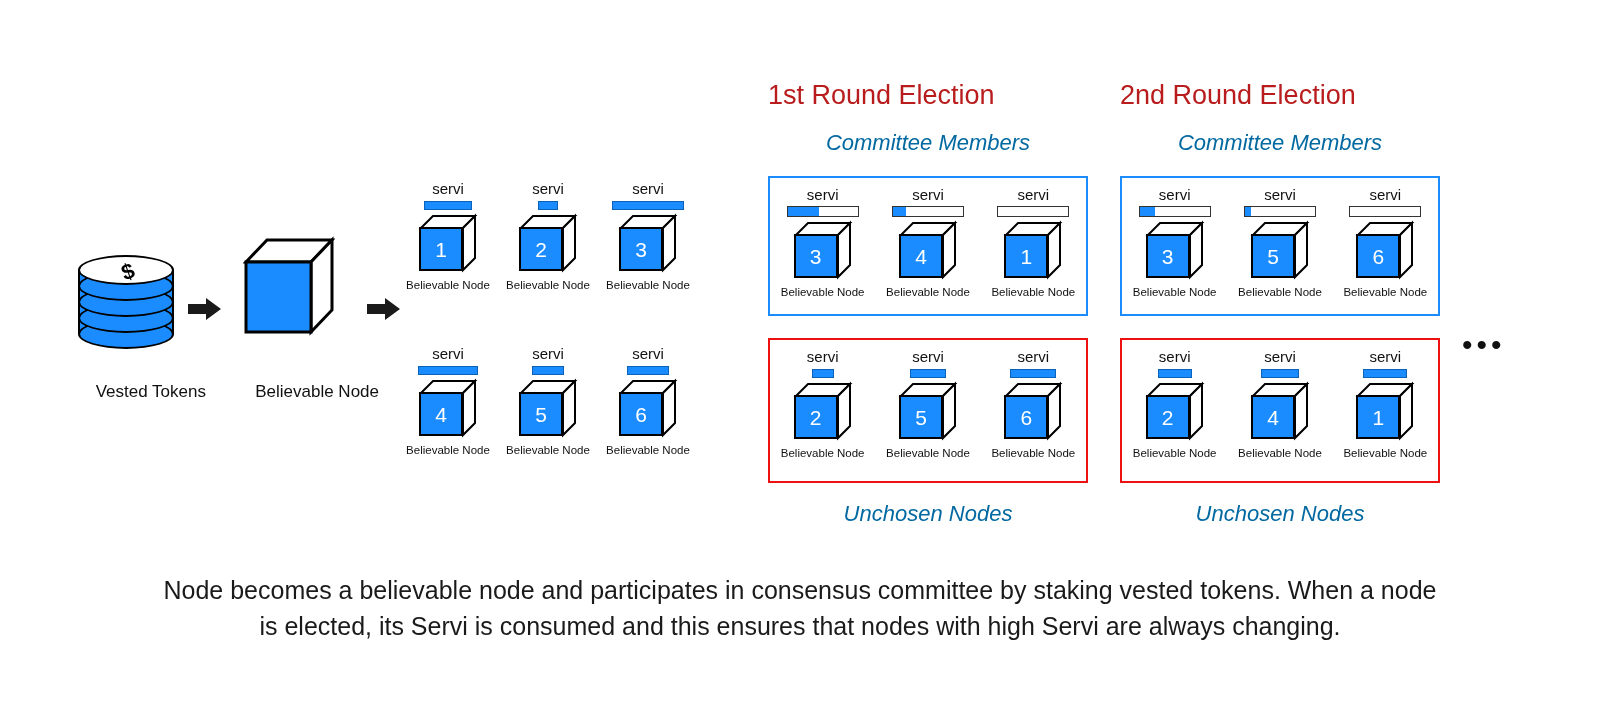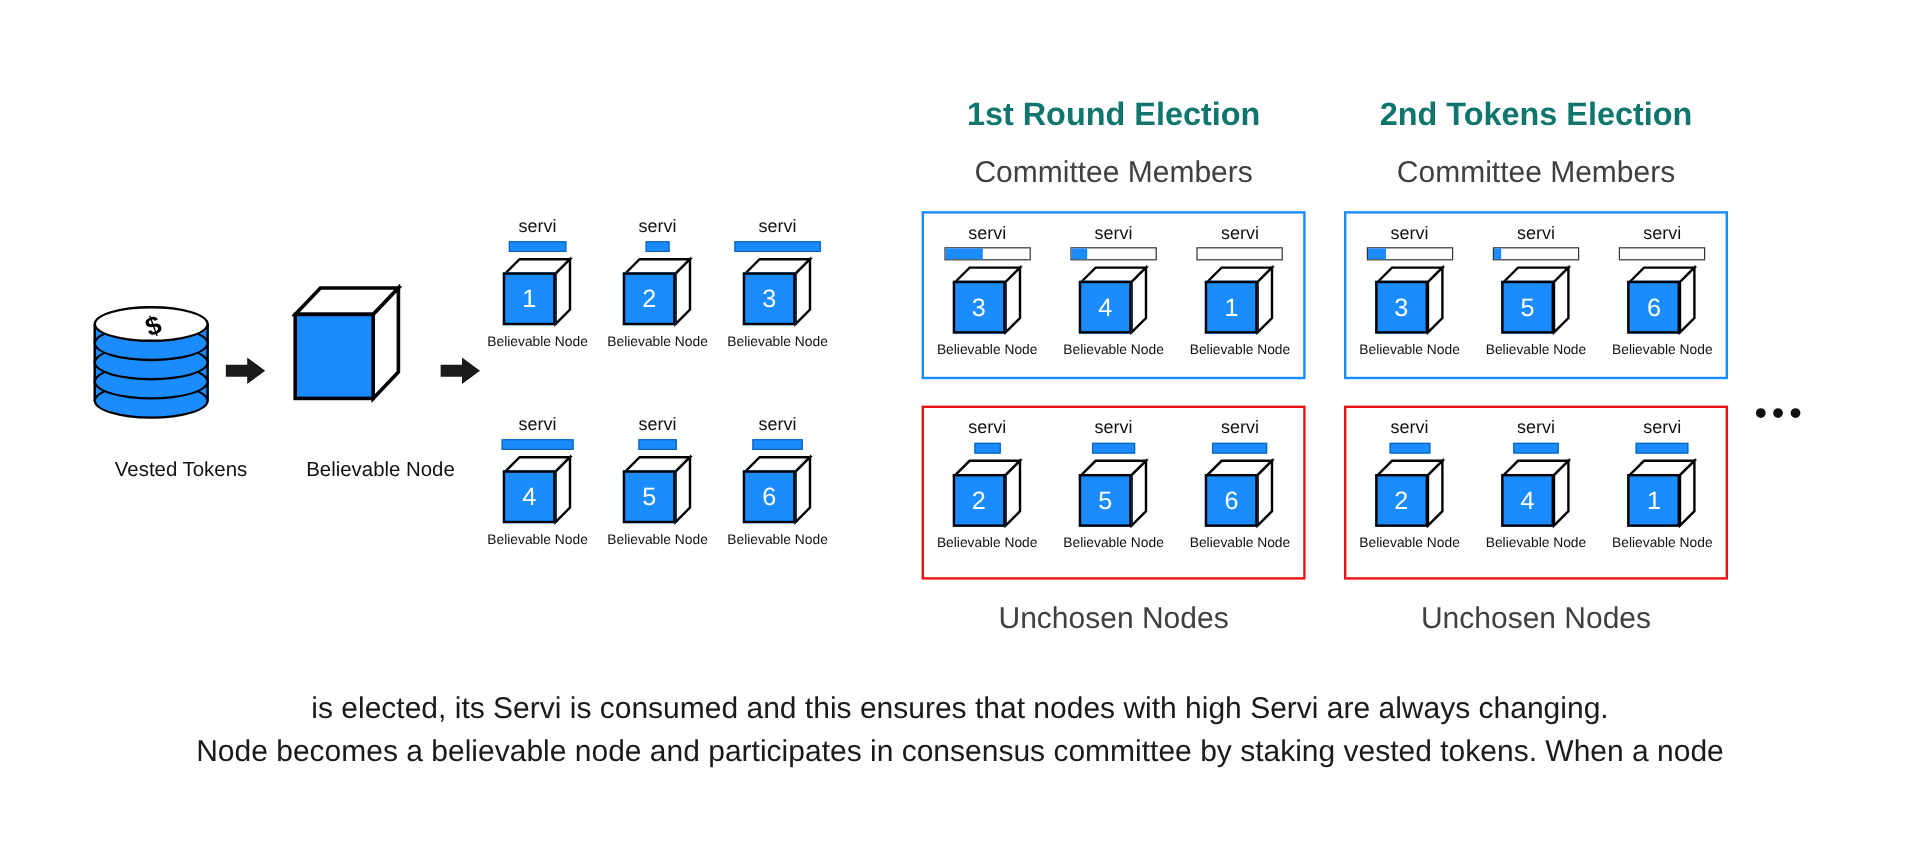--- a/index.html
+++ b/index.html
@@ -154,30 +154,30 @@
   .big-label {
     font-size: 17px;
     color: #111;
     text-align: right;
     white-space: nowrap;
   }
 
   
   .round-title {
     font-size: 27px;
-    font-weight: bold;
-    color: #0f766e;
-    text-align: center;
+    font-weight: normal;
+    color: #b91c1c;
     white-space: nowrap;
   }
   .section-title {
-    font-size: 25px;
-    color: #404040;
+    font-size: 22px;
+    color: #0369a1;
     text-align: center;
     white-space: nowrap;
+    font-style: italic;
   }
 
   
   .group-box {
     box-sizing: border-box;
     background: #ffffff;
   }
   .box-committee { border: 2px solid #1a8cff; }
   .box-unchosen  { border: 2px solid #ee1111; }
   .box-inner {
@@ -439,21 +439,21 @@
           <div class="face-front">6</div>
         </div>
           </div>
         <div class="node-caption">Believable Node</div>
       </div>
     </div>
   </div>
 
   <div class="abs section-title" style="left:768px; top:501px; width:320px;">Unchosen Nodes</div>
 
-  <div class="abs round-title" style="left:1120px; top:80px; width:320px;">2nd Tokens Election</div>
+  <div class="abs round-title" style="left:1120px; top:80px; width:320px;">2nd Round Election</div>
   <div class="abs section-title" style="left:1120px; top:130px; width:320px;">Committee Members</div>
 
   <div class="abs group-box box-committee" style="left:1120px; top:176px; width:320px; height:140px;">
     <div class="box-inner">
       <div class="node-unit" style="width:100px;">
         <div class="servi-label">servi</div>
         <div class="bar-track">
           <div class="bar-fill" style="width: 22%;"></div>
         </div>
         <div class="cube-wrap">
@@ -547,17 +547,17 @@
         <div class="node-caption">Believable Node</div>
       </div>
     </div>
   </div>
 
   <div class="abs section-title" style="left:1120px; top:501px; width:320px;">Unchosen Nodes</div>
 
   <div class="abs ellipsis" style="left:1462px; top:330px;">•••</div>
 
   <div class="abs" id="caption">
+    <div>Node becomes a believable node and participates in consensus committee by staking vested tokens. When a node</div>
     <div>is elected, its Servi is consumed and this ensures that nodes with high Servi are always changing.</div>
-    <div>Node becomes a believable node and participates in consensus committee by staking vested tokens. When a node</div>
   </div>
 
 </div>
 
 </body></html>

